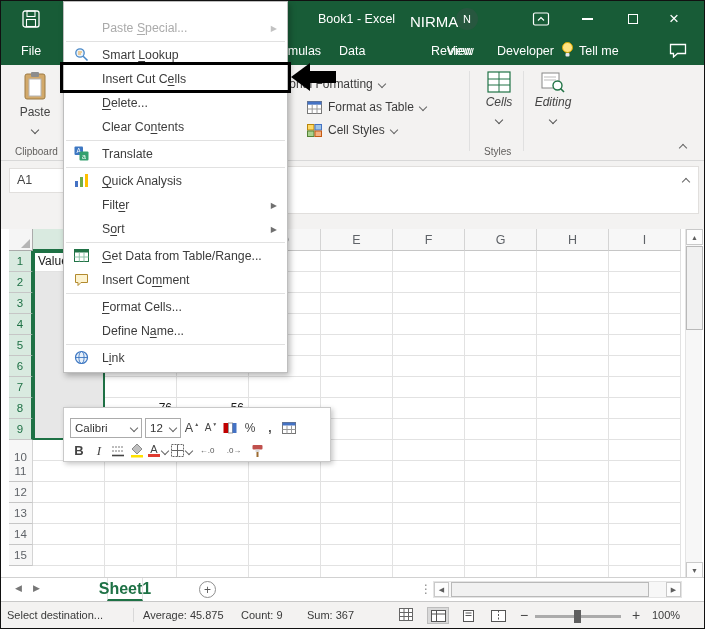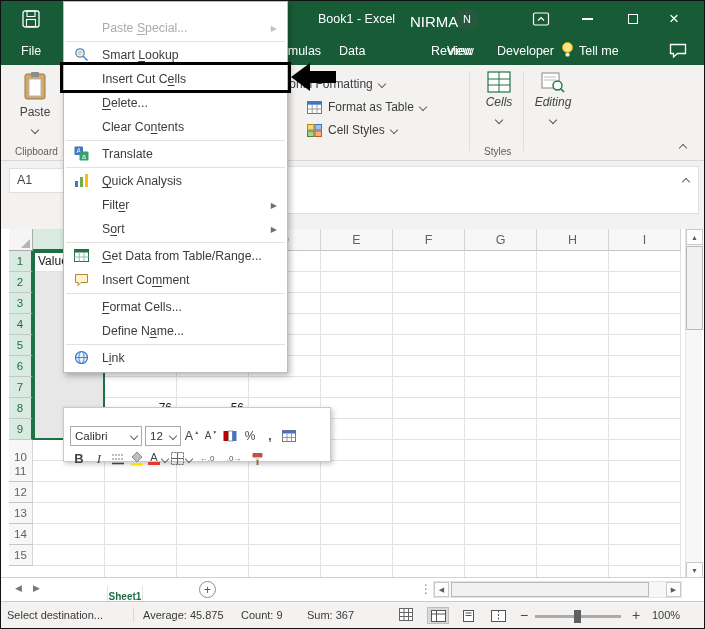--- a/index.html
+++ b/index.html
@@ -83,22 +83,22 @@
   .vscroll{position:absolute;left:684px;top:228px;width:17px;height:349px;background:#F7F7F7;border-left:1px solid #E4E4E4;}
   .vs-btn{position:absolute;left:0;width:17px;height:16px;border:1px solid #C9C9C9;background:#FDFDFD;color:#5E5E5E;
           font-size:7px;display:flex;align-items:center;justify-content:center;}
   .vs-up{top:0;} .vs-down{bottom:0;}
   .vs-thumb{position:absolute;left:0;top:17px;width:17px;height:84px;border:1px solid #B9B9B9;background:#F1F1F1;}
 
   
   .sheetstrip{position:absolute;left:0;bottom:27px;width:100%;height:24px;background:#FFFFFF;border-top:1px solid #D1D1D1;}
   .snav{position:absolute;top:5px;font-size:9px;color:#777;}
   .snav.l{left:14px;} .snav.r{left:32px;}
-  .sheettab{position:absolute;left:106px;top:8px;width:36px;height:23px;background:#fff;border-left:1px solid #E2E2E2;border-right:1px solid #E2E2E2;
-            border-bottom:2.5px solid #1E7145;color:#1E7145;font-weight:bold;font-size:10px;
+  .sheettab{position:absolute;left:106px;top:0;width:36px;height:23px;background:#fff;border-left:1px solid #E2E2E2;border-right:1px solid #E2E2E2;
+            border-bottom:2.5px solid #1E7145;color:#1E7145;font-weight:bold;font-size:16px;
             display:flex;align-items:center;justify-content:center;}
   .newsheet{position:absolute;left:198px;top:3px;width:17px;height:17px;border:1px solid #8F8F8F;border-radius:50%;
             color:#555;font-size:12px;line-height:14px;display:flex;align-items:center;justify-content:center;}
   .splitdots{position:absolute;left:419px;top:4px;color:#8A8A8A;font-size:12px;letter-spacing:2px;}
   .htrack{position:absolute;left:432px;top:3px;width:249px;height:17px;background:#F7F7F7;border:1px solid #E4E4E4;}
   .hs-btn{position:absolute;top:0;width:15px;height:15px;border:1px solid #C9C9C9;background:#FDFDFD;color:#5E5E5E;
           font-size:7px;display:flex;align-items:center;justify-content:center;}
   .hs-l{left:0;} .hs-r{right:0;}
   .hs-thumb{position:absolute;left:17px;top:0;width:198px;height:15px;border:1px solid #B9B9B9;background:#F1F1F1;}
 
@@ -132,21 +132,21 @@
 
   
   .hl-box{position:absolute;left:59px;top:61px;width:231px;height:31px;border:3px solid #000;z-index:40;}
   .annot-arrow{position:absolute;left:290px;top:62px;width:46px;height:28px;z-index:40;}
   .annot-arrow .tri{position:absolute;left:0;top:0;width:0;height:0;
       border-top:14px solid transparent;border-bottom:14px solid transparent;border-right:19px solid #000;}
   .annot-arrow .shaft{position:absolute;left:18px;top:8px;width:27px;height:12px;background:#000;}
 
   
   .mini{position:absolute;left:62px;top:406px;width:268px;height:55px;background:#fff;border:1px solid #C9C9C9;
-        box-shadow:2px 2px 5px rgba(0,0,0,0.22);z-index:35;padding:16px 6px;}
+        box-shadow:2px 2px 5px rgba(0,0,0,0.22);z-index:35;padding:8px 6px;}
   .mrow{display:flex;align-items:center;height:23px;gap:3px;}
   .msel{height:20px;border:1px solid #ABABAB;background:#fff;display:flex;align-items:center;
         padding:0 4px;font-size:11.5px;color:#333;}
   .mfont{width:72px;} .msize{width:36px;}
   .msel .chv{margin-left:auto;color:#666;}
   .mbtn{height:20px;min-width:16px;display:flex;align-items:center;justify-content:center;color:#444;font-size:12px;}
   .bigA{font-size:12.5px;} .smallA{font-size:10px;}
   .tiny{font-size:5px;margin-left:1px;margin-top:-8px;color:#555;}
   .mb-bold{font-weight:bold;font-size:13px;width:18px;}
   .mb-italic{font-style:italic;font-family:"Liberation Serif",serif;font-size:13px;width:16px;}

